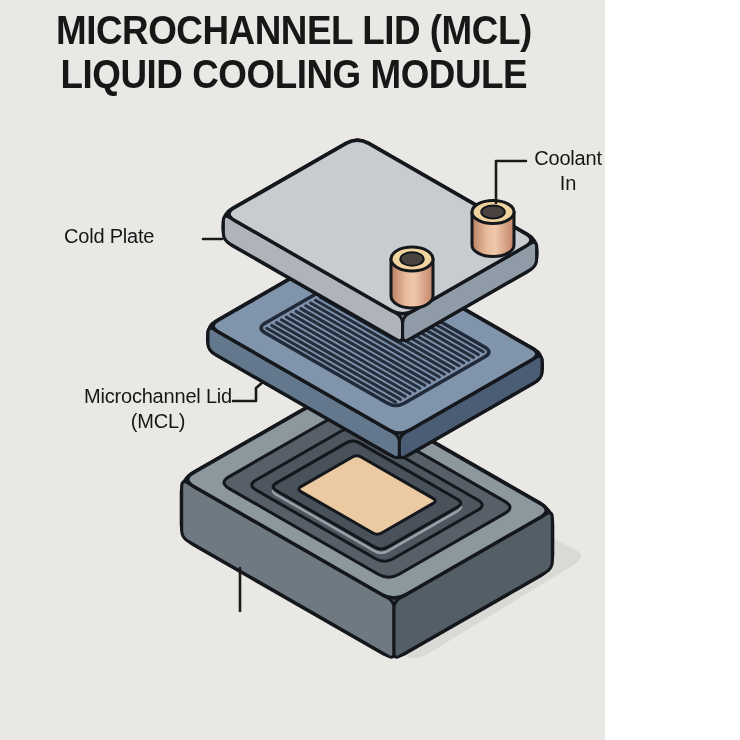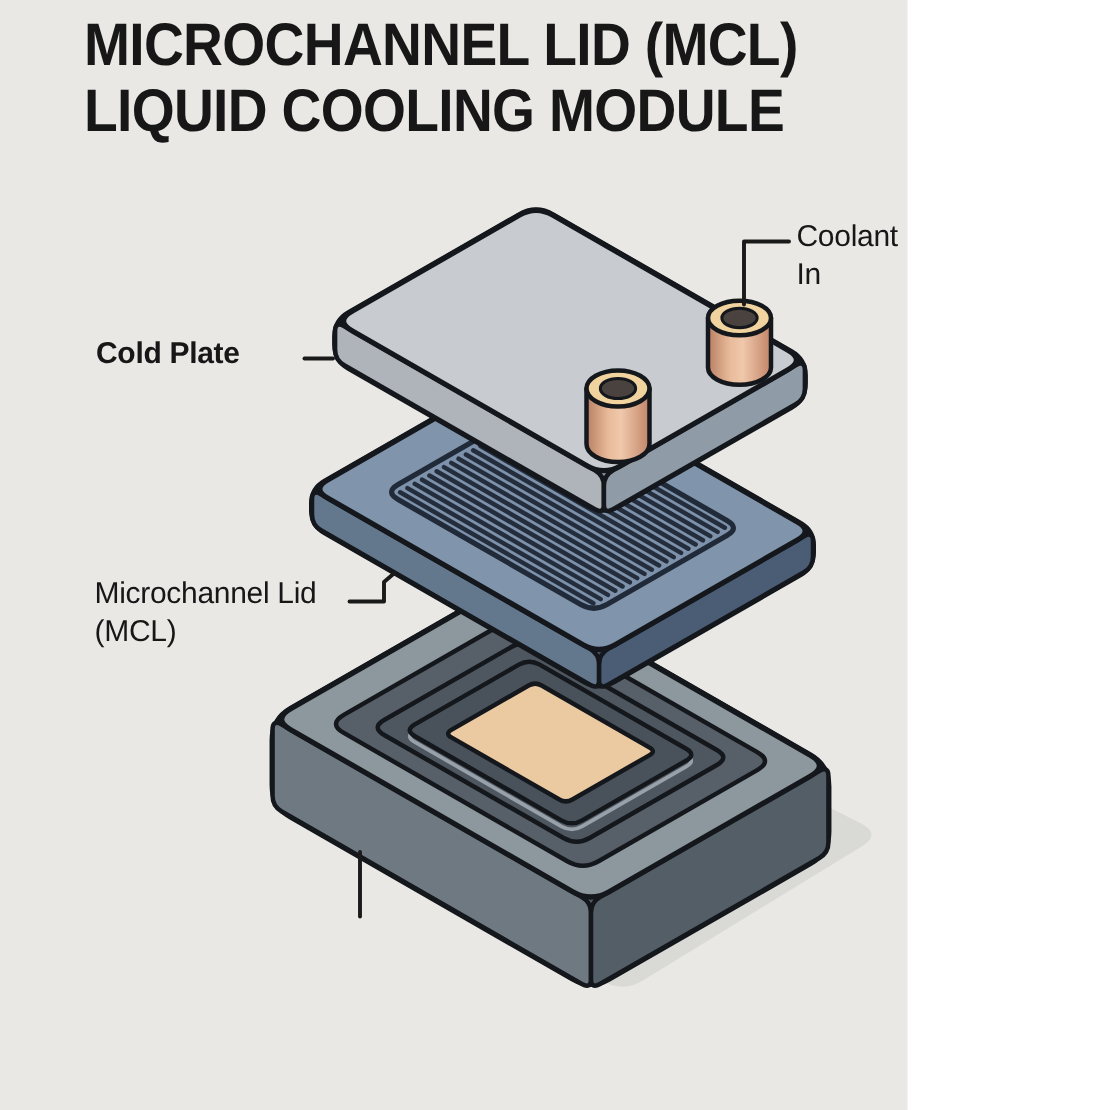--- a/index.html
+++ b/index.html
@@ -1,19 +1,20 @@
 <!DOCTYPE html>
 <html><head>
 <meta charset="utf-8">
 <style>
   html,body{margin:0;padding:0;}
   .stage{
     position:relative;width:605px;height:740px;overflow:hidden;
     background:#e9e8e5;
     font-family:"Liberation Sans",sans-serif;
+    text-align:center;
   }
   .scene-svg{position:absolute;left:0;top:0;}
   .title{
     position:absolute;left:56px;top:8px;
     font-size:40px;font-weight:bold;color:#171717;
     letter-spacing:-0.5px;line-height:1.1;
     transform:scaleX(0.92);transform-origin:left top;
     white-space:nowrap;
   }
   .label{
@@ -100,19 +101,19 @@
         <polyline points="233,401 256,401 256,388 263,382"></polyline>
         <polyline points="240,568 240,611"></polyline>
       </g>
     </svg>
 
   <div class="title">
     <div>MICROCHANNEL LID (MCL)</div>
     <div>LIQUID COOLING MODULE</div>
   </div>
 
-  <div class="label" style="left:64px;top:224px;font-weight:bold;">Cold Plate</div>
+  <div class="label" style="left:64px;top:224px;">Cold Plate</div>
 
   <div class="label" style="left:531px;top:146px;">Coolant In</div>
 
   <div class="label wrap" style="left:63px;top:384px;">Microchannel Lid (MCL)</div>
 
 </div>
 
 </body></html>

